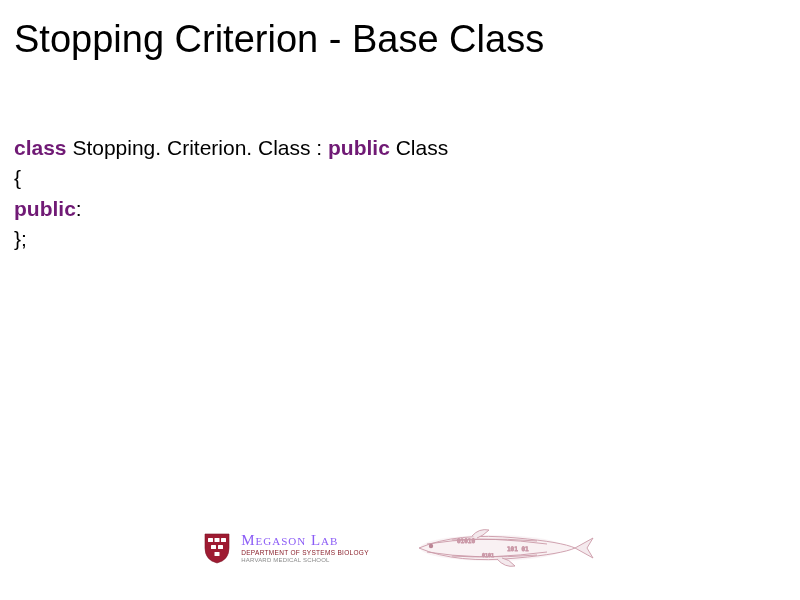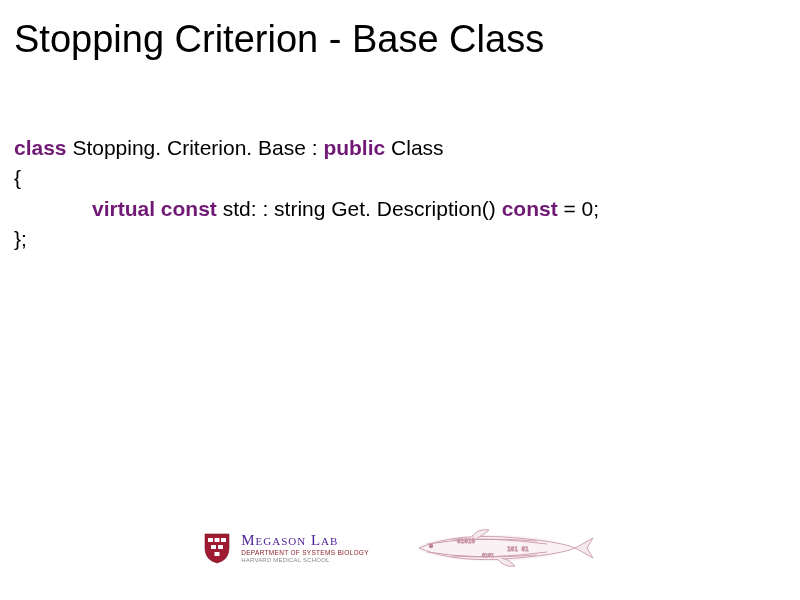--- a/index.html
+++ b/index.html
@@ -45,21 +45,21 @@
   .crest {
     width: 28px; height: 32px;
     position: relative;
   }
   .crest svg { width: 100%; height: 100%; }
   .lab-text { display: flex; flex-direction: column; line-height: 1; }
   .lab-name {
     font-family: Georgia, 'Times New Roman', serif;
     font-size: 15px;
     letter-spacing: 1px;
-    color: #4c1d95;
+    color: #8b5cf6;
     font-variant: small-caps;
   }
   .lab-dept {
     font-size: 6.5px;
     color: #8a1f2a;
     letter-spacing: 0.3px;
     margin-top: 2px;
     font-family: Arial, sans-serif;
   }
   .lab-school {
@@ -76,23 +76,23 @@
   }
   .zebrafish svg { width: 100%; height: 100%; }
 </style>
 </head>
 <body>
 
 <div class="slide">
   <h1 class="title">Stopping Criterion - Base Class</h1>
 
   <div class="code">
-    <div class="line"><span class="kw">class</span><span> Stopping. Criterion. Base : </span><span class="kw">public</span><span> Class</span></div>
+    <div class="line"><span class="kw">class</span><span> Stopping. Criterion. Class : </span><span class="kw">public</span><span> Class</span></div>
     <div class="line">{</div>
-    <div class="line"><span class="indent"></span><span class="kw">virtual const</span><span> std: : string Get. Description() </span><span class="kw">const</span><span> = 0;</span></div>
+    <div class="line"><span class="kw">public</span><span>:</span></div>
     <div class="line">};</div>
   </div>
 
   <div class="footer">
     <div class="crest">
       <svg viewBox="0 0 28 32">
         <path d="M2 2 H26 V16 Q26 28 14 31 Q2 28 2 16 Z" fill="#9e1b32" stroke="#7a1527" stroke-width="0.6"></path>
         <rect x="5" y="6" width="5" height="4" fill="#fff" rx="0.5"></rect>
         <rect x="11.5" y="6" width="5" height="4" fill="#fff" rx="0.5"></rect>
         <rect x="18" y="6" width="5" height="4" fill="#fff" rx="0.5"></rect>

